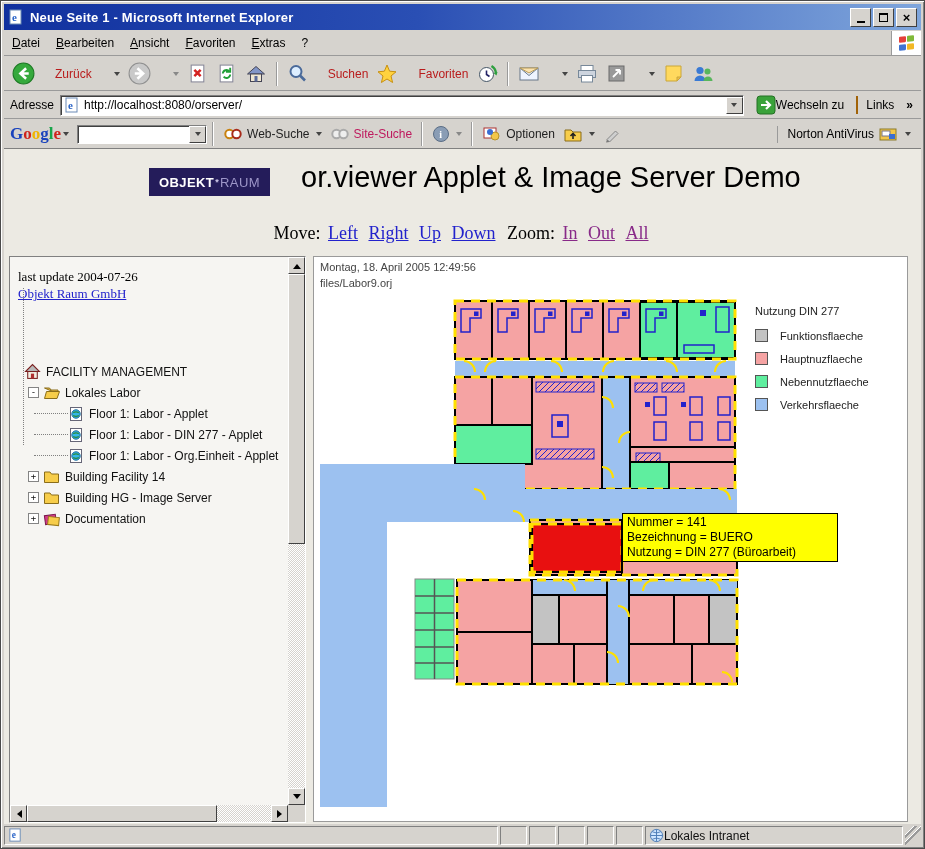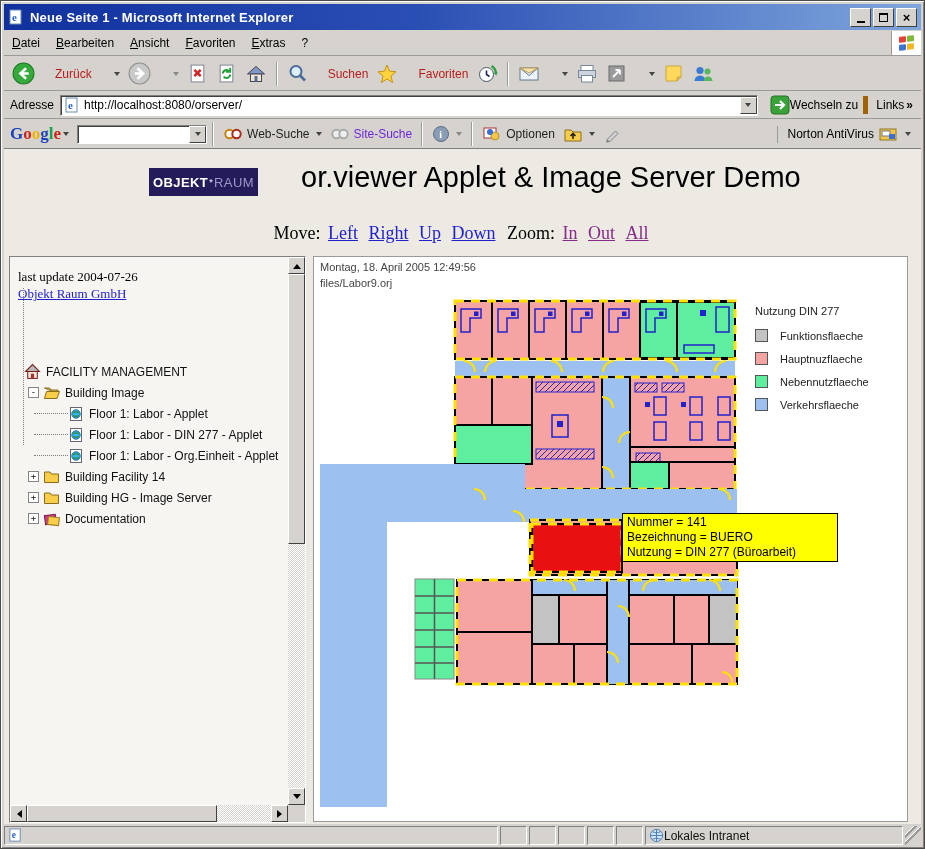--- a/index.html
+++ b/index.html
@@ -39,33 +39,33 @@
   .tsep{width:2px;height:24px;margin:0 5px;border-left:1px solid #9a9a9a;border-right:1px solid #fff}
   
   .addressbar{position:absolute;left:3px;right:3px;top:91px;height:27px;display:flex;align-items:center;
     padding:0 6px;background:var(--chrome);border-bottom:1px solid #9a9a9a;font-size:12px}
   .addr-input{flex:1;height:21px;background:#fff;border:1px solid;border-color:#808080 #fff #fff #808080;
     box-shadow:inset 1px 1px 0 #404040;display:flex;align-items:center;padding-left:3px;margin-left:6px}
   .addr-input .url{font-size:12px;margin-left:4px;flex:1}
   .combo-arrow{width:17px;height:17px;background:var(--chrome);border:1px solid;border-color:#fff #404040 #404040 #fff;
     display:flex;align-items:center;justify-content:center}
   .gobtn{display:flex;align-items:center;gap:0;margin-left:8px;padding:1px 4px}
-  .linksarea{display:flex;align-items:center;gap:2px;margin-left:1px;border-left:5px solid #a16207;padding:2px 2px 2px 8px}
+  .linksarea{display:flex;align-items:center;gap:12px;margin-left:8px;border-left:2px solid #a16207;padding:2px 2px 2px 8px}
   
   .googlebar{position:absolute;left:3px;right:3px;top:119px;height:29px;display:flex;align-items:center;
     padding:0 6px;background:var(--chrome);border-bottom:1px solid #808080;font-size:12px}
   .glogo{font-family:"Liberation Serif",serif;font-size:17px;font-weight:bold;letter-spacing:0}
   .ginput{width:130px;height:19px;background:#fff;border:1px solid;border-color:#808080 #fff #fff #808080;
     box-shadow:inset 1px 1px 0 #404040;margin-left:8px;display:flex;justify-content:flex-end;align-items:center}
   .gitem{display:flex;align-items:center;gap:4px;padding:2px 4px;color:#222}
-  .gitem.disabled{color:#6d28d9}
+  .gitem.disabled{color:#be185d}
   .norton{margin-left:auto;display:flex;align-items:center;gap:5px;border-left:1px solid #9a9a9a;padding-left:10px;padding-right:4px}
   
   .content{position:absolute;left:3px;right:3px;top:148px;bottom:24px;background:var(--pagebg);overflow:hidden}
-  .logo{position:absolute;left:145px;top:19px;width:109px;height:28px;background:#241c5a;
+  .logo{position:absolute;left:145px;top:19px;width:121px;height:28px;background:#241c5a;
     display:flex;align-items:center;justify-content:center;color:#fff;font-size:13px;font-weight:bold;letter-spacing:.4px}
   .logo .star{font-size:9px;vertical-align:top;margin:0 1px;color:#cfc9ea}
   .logo .p2{color:#9d96c8;font-weight:normal}
   .page-title{position:absolute;left:297px;top:12px;font-size:29px;color:#000;white-space:nowrap}
   .navrow{position:absolute;left:0;right:0;top:74px;text-align:center;
     font-family:"Liberation Serif",serif;font-size:18px;color:#000}
   .navrow a{text-decoration:underline;margin:0 3px}
   .mlink{color:#2222CC}
   .zlink{color:#882A88}
   
@@ -395,21 +395,21 @@
             </svg>
             <span class="tlabel">FACILITY MANAGEMENT</span>
           </div>
 
           <div class="trow lvl1">
             <span class="expander">-</span>
             <svg class="ticon" width="17" height="15" viewBox="0 0 17 15">
               <path d="M1.5 3 h5 l1.5 2 h7 v3 h-2 Z" fill="#e8bd4a" stroke="#8a6d1a"></path>
               <path d="M3.5 6.5 h13 l-2.5 7 H1.5 Z" fill="#f7cd4a" stroke="#8a6d1a"></path>
             </svg>
-            <span class="tlabel">Building Image</span>
+            <span class="tlabel">Lokales Labor</span>
           </div>
 
           <div class="trow lvl2">
             <span class="conn"></span>
             <svg class="ticon" width="16" height="16" viewBox="0 0 16 16">
               <rect x="2.5" y="1.5" width="11" height="13" fill="#fff" stroke="#667"></rect>
               <circle cx="8" cy="8" r="4.2" fill="#35b6e8" stroke="#1a6a9a"></circle>
               <path d="M5.2 6.8 q2.8 -1.8 5.6 0 M5.2 9.4 q2.8 1.8 5.6 0" stroke="#2a8a3a" stroke-width="1.2" fill="none"></path>
             </svg>
             <span class="tlabel">Floor 1: Labor - Applet</span>

